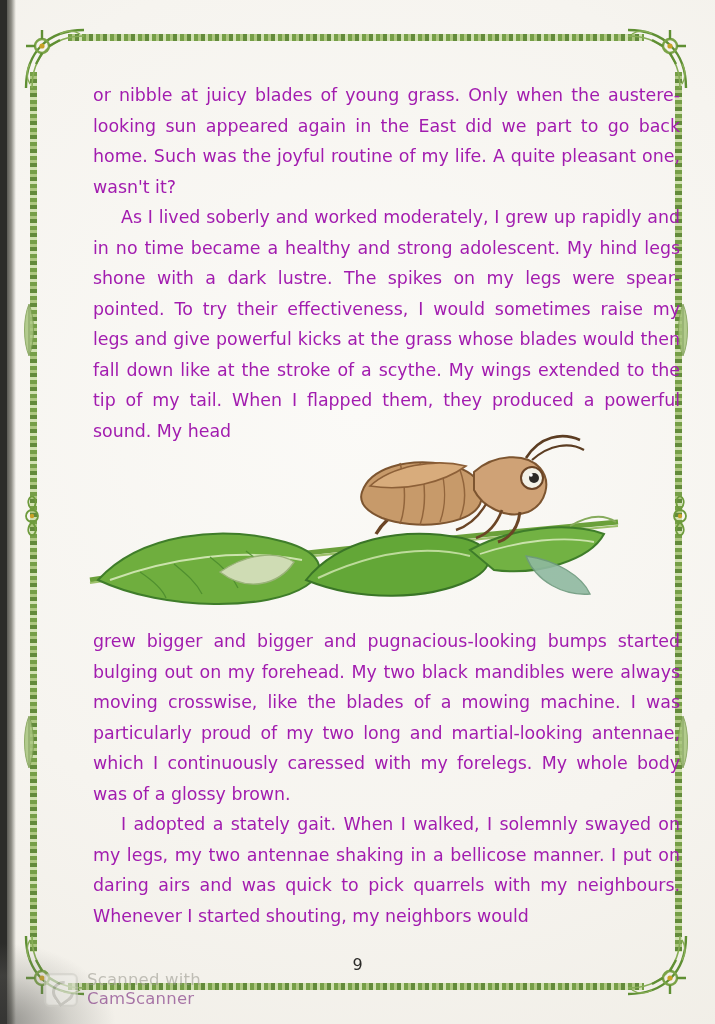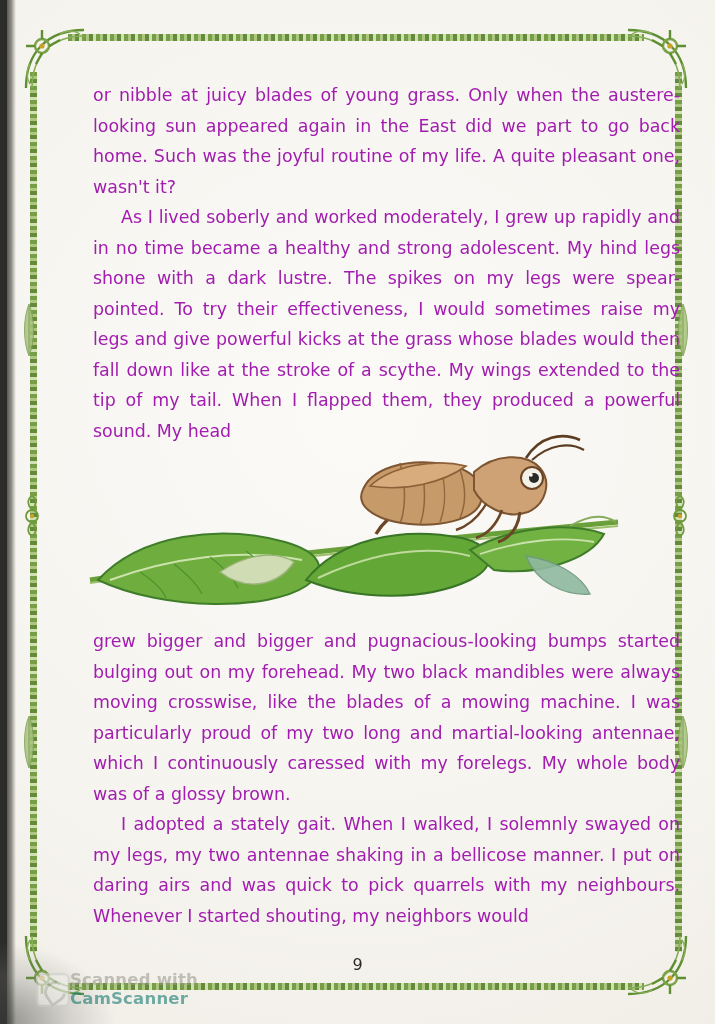--- a/index.html
+++ b/index.html
@@ -128,27 +128,26 @@
     left: 0; right: 0;
     top: 955px;
     text-align: center;
     font-size: 16px;
     color: #2b2a28;
     font-family: "DejaVu Sans", sans-serif;
   }
   
   .watermark {
     position: absolute;
-    left: 36px;
+    left: 44px;
     bottom: 16px;
     display: flex;
     align-items: center;
-    gap: 0;
+    gap: 9px;
     opacity: 0.58;
-    font-weight: bold;
   }
   .wm-logo {
     width: 30px; height: 30px;
     border-radius: 6px;
     background: #f2f1ec;
     border: 2px solid #cfcec7;
     position: relative;
     box-shadow: inset 0 0 0 1px #e7e6e0;
   }
   .wm-logo::after {
@@ -164,21 +163,21 @@
   .wm-text {
     display: flex;
     flex-direction: column;
     line-height: 1.12;
     color: #8e8d86;
     font-size: 16.5px;
     font-family: "DejaVu Sans", sans-serif;
     letter-spacing: 0.2px;
   }
   .wm-text .l1 { color: #9a998f; }
-  .wm-text .l2 { color: #0f766e; }
+  .wm-text .l2 { color: #701a75; }
 </style>
 </head>
 <body>
 
 <div id="page">
   <div class="paper"></div>
 
   <div class="border-frame">
     <div class="vine h vine-top"></div>
     <div class="vine h vine-bottom"></div>

